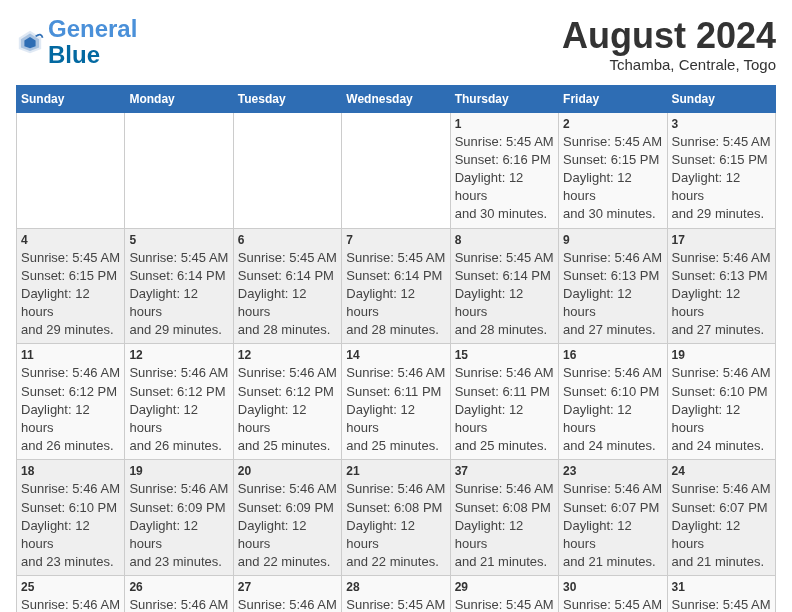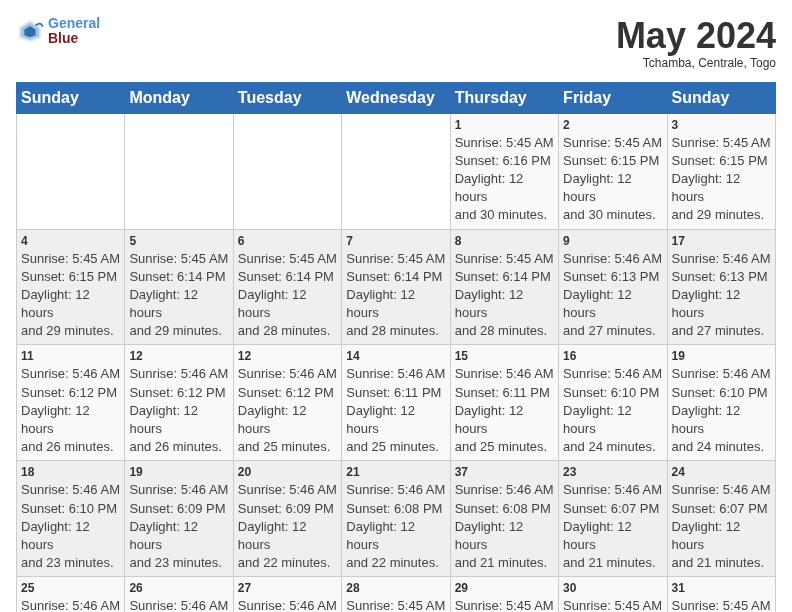--- a/index.html
+++ b/index.html
@@ -15,21 +15,21 @@
       justify-content: space-between;
       align-items: flex-start;
       margin-bottom: 12px;
     }
     .logo {
       display: flex;
       align-items: center;
       gap: 4px;
     }
     .logo-text {
-      font-size: 14px;
+      font-size: 24px;
       font-weight: bold;
       color: #333;
       line-height: 1.1;
     }
     .logo-text span {
       color: #4a90d9;
     }
     .logo-icon {
       width: 28px;
       height: 28px;
@@ -37,35 +37,35 @@
     .title-block {
       text-align: right;
     }
     .title-block h1 {
       font-size: 36px;
       font-weight: bold;
       color: #333;
       line-height: 1.1;
     }
     .title-block h2 {
-      font-size: 12px;
+      font-size: 15px;
       font-weight: normal;
       color: #333;
     }
     .calendar {
       width: 100%;
       border-collapse: collapse;
       font-size: 10.5px;
     }
     .calendar thead th {
       background-color: #2e6db4;
       color: white;
       padding: 6px 4px;
       text-align: left;
-      font-size: 16px;
+      font-size: 12px;
       font-weight: bold;
       border: 1px solid #2e6db4;
     }
     .calendar tbody td {
       border: 1px solid #ccc;
       vertical-align: top;
       padding: 4px 4px;
       width: calc(100% / 7);
       min-height: 80px;
       background: #fff;
@@ -98,25 +98,25 @@
 <div class="header">
   <div class="logo">
     <svg class="logo-icon" viewBox="0 0 40 40">
       <polygon points="20,4 36,14 36,30 20,36 4,30 4,14" fill="#2e6db4" opacity="0.15"></polygon>
       <polygon points="20,8 33,16 33,28 20,33 7,28 7,16" fill="#2e6db4" opacity="0.3"></polygon>
       <polygon points="20,13 28,18 28,26 20,29 12,26 12,18" fill="#2e6db4"></polygon>
       <path d="M28,12 Q36,6 38,14" stroke="#2e6db4" stroke-width="2.5" fill="none"></path>
     </svg>
     <div class="logo-text">
       <div><span>General</span></div>
-      <div style="color:#7f1d1d;">Blue</div>
+      <div style="color:#0369a1;">Blue</div>
     </div>
   </div>
   <div class="title-block">
-    <h1>May 2024</h1>
+    <h1>August 2024</h1>
     <h2>Tchamba, Centrale, Togo</h2>
   </div>
 </div>
 
 <table class="calendar">
   <thead>
     <tr>
     <th>Sunday</th>
         <th>Monday</th>
         <th>Tuesday</th>

